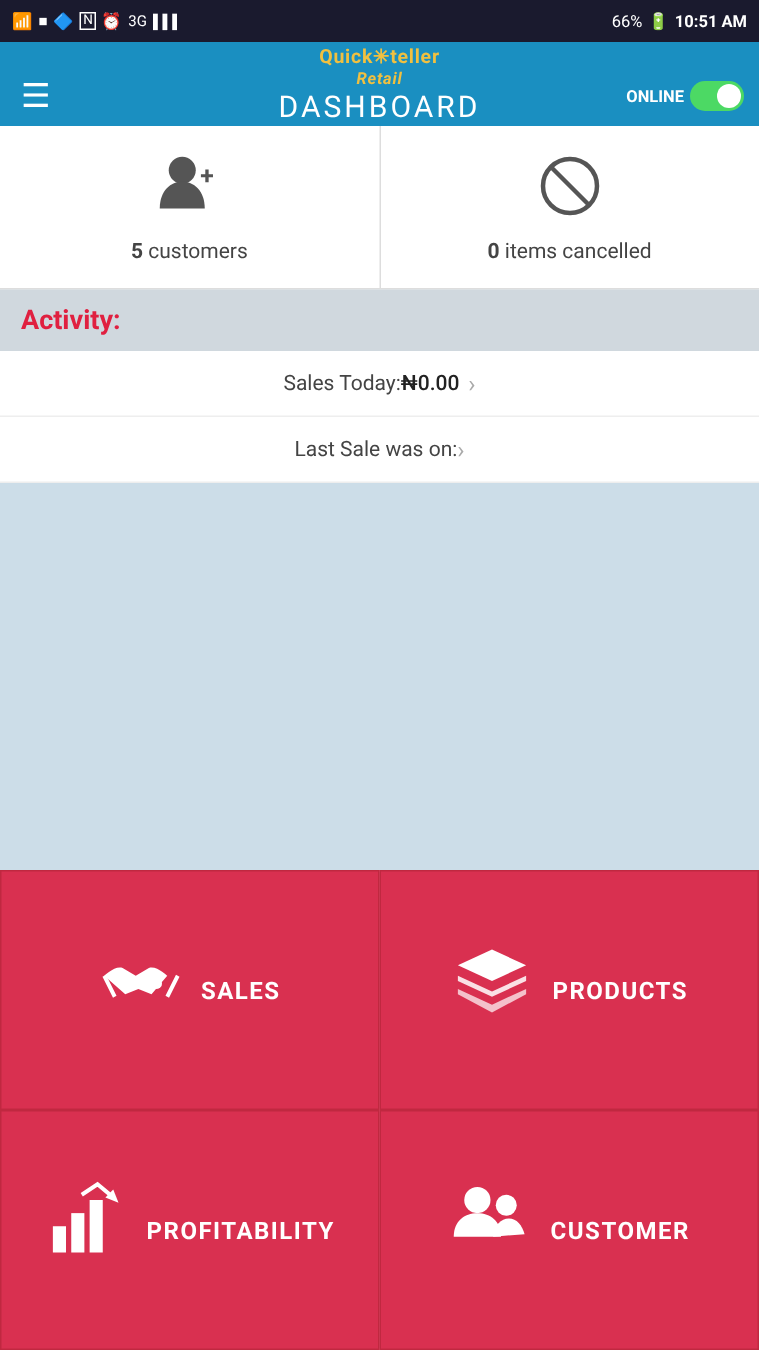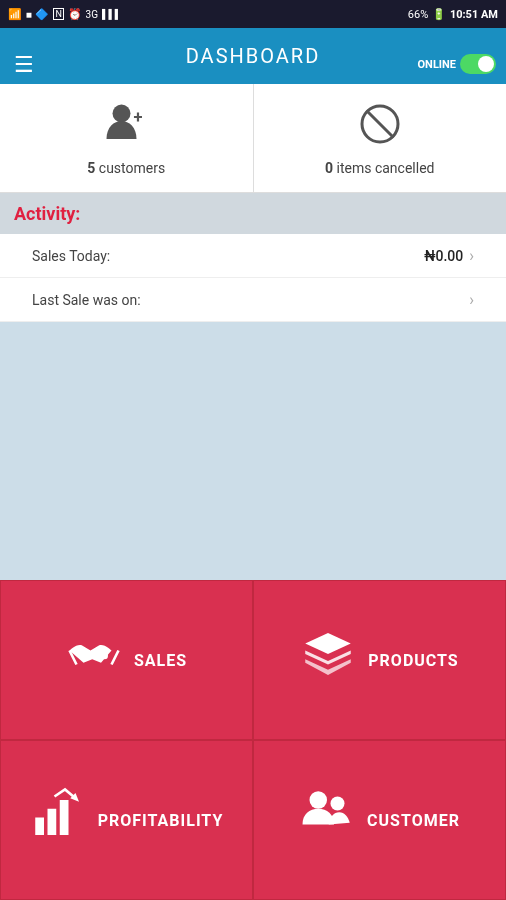--- a/index.html
+++ b/index.html
@@ -128,21 +128,21 @@
     .activity-title {
       color: #e02040;
       font-size: 18px;
       font-weight: bold;
     }
 
     .activity-row {
       background: white;
       display: flex;
       align-items: center;
-      justify-content: space-between;
+      justify-content: center;
       padding: 12px 32px;
       border-bottom: 1px solid #eee;
     }
     .activity-row-label {
       font-size: 14px;
       color: #444;
     }
     .activity-row-right {
       display: flex;
       align-items: center;
@@ -223,20 +223,24 @@
   </div>
   <div class="status-right">
     <span>66%</span>
     <span>🔋</span>
     <span style="font-weight:bold;">10:51 AM</span>
   </div>
 </div>
 
 <div class="header">
   <div class="hamburger">☰</div>
+  <div class="header-logo">
+    <span>Quick</span><span style="color:#f0c040;">✳</span><span>teller</span>
+    <span style="font-size:11px; display:block; text-align:center; font-style:italic;">Retail</span>
+  </div>
   <div class="header-title">DASHBOARD</div>
   <div class="online-badge">
     <span class="online-text">ONLINE</span>
     <div class="toggle"></div>
   </div>
 </div>
 
 <div class="main-content">
 
   <div class="stats-row">

